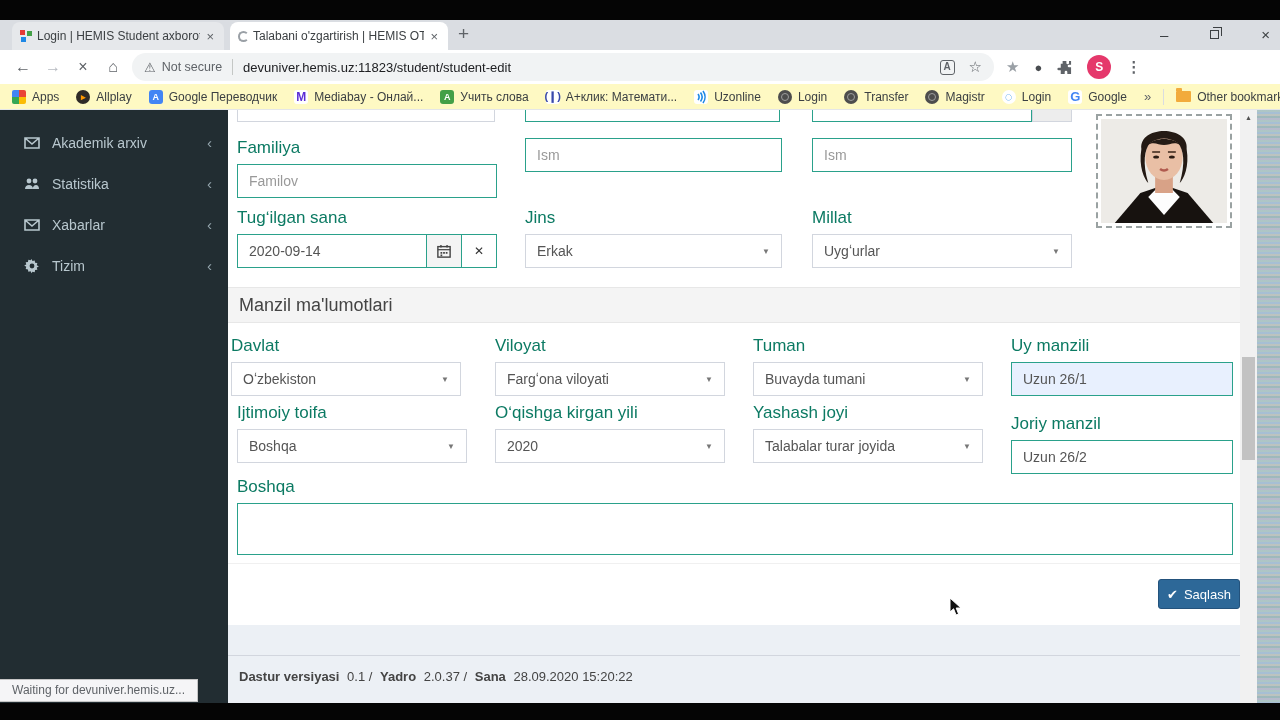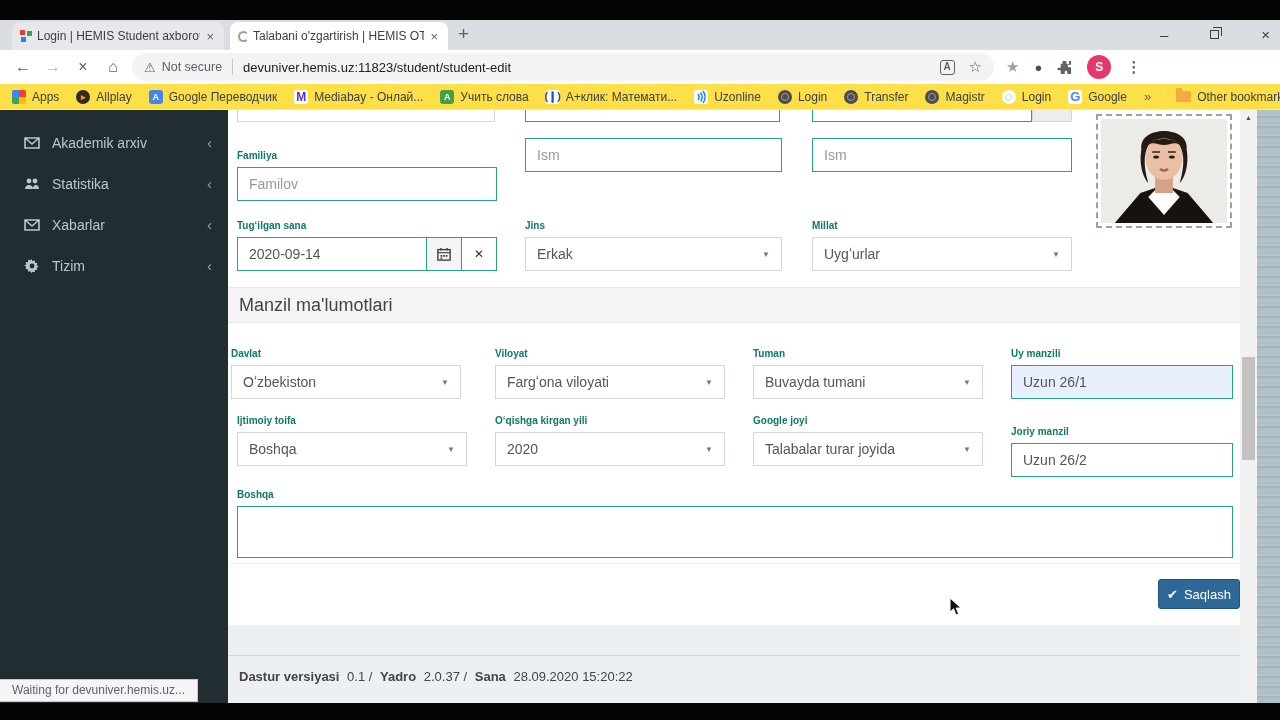--- a/index.html
+++ b/index.html
@@ -41,21 +41,21 @@
   .tr-icon { width:15px; height:15px; border:1.5px solid #5f6368; border-radius:3px; color:#5f6368; font-size:10px; line-height:12px; text-align:center; font-weight:bold; }
   .omni-star { font-size:15px; color:#5f6368; }
   .ext-row { display:flex; align-items:center; gap:15px; margin-left:12px; }
   .ext-star { color:#9aa0a6; font-size:15px; }
   .ext-circle { color:#494c50; font-size:13px; }
   .puzzle { width:15px; height:15px; }
   .avatar-s { width:24px; height:24px; border-radius:50%; background:#e5386b; color:#fff; font-size:12px; font-weight:bold; display:flex; align-items:center; justify-content:center; }
   .dots { color:#5f6368; font-size:15px; font-weight:bold; }
 
   
-  .bookmarks { height:26px; background:#fde047; border-bottom:1px solid #e4e6e8; display:flex; align-items:center; padding:0 12px; gap:17px; font-size:12px; color:#3c4043; }
+  .bookmarks { height:26px; background:#fef9c3; border-bottom:1px solid #e4e6e8; display:flex; align-items:center; padding:0 12px; gap:17px; font-size:12px; color:#3c4043; }
   .bm { display:flex; align-items:center; gap:6px; white-space:nowrap; }
   .bm-ic { width:14px; height:14px; flex:none; border-radius:3px; display:flex; align-items:center; justify-content:center; font-size:9px; font-weight:bold; color:#fff; }
   .ic-apps { border-radius:2px; background:conic-gradient(#ea4335 0 25%, #fbbc05 0 50%, #34a853 0 75%, #4285f4 0); }
   .ic-allplay { border-radius:50%; background:#2f2b28; color:#ff9800; }
   .ic-gtr { background:#4285f4; }
   .ic-mb { background:#fff; color:#5b2dd6; font-size:12px; }
   .ic-uch { background:#43a047; }
   .ic-apk { background:#fff; color:#3949ab; font-size:11px; }
   .ic-uz { background:#fff; }
   .ic-globe { border-radius:50%; background:#4d4d4d; position:relative; }
@@ -73,21 +73,21 @@
   .sidebar { width:228px; flex:none; background:#222d32; padding-top:12px; }
   .side-item { height:41px; display:flex; align-items:center; gap:12px; padding:0 16px 0 24px; color:#b8c7ce; font-size:14px; }
   .side-ic { width:16px; height:16px; flex:none; }
   .side-ic svg { width:16px; height:16px; fill:#b8c7ce; }
   .side-chevron { margin-left:auto; color:#95a5ad; font-size:15px; }
 
   .main { width:1012px; flex:none; background:#ecf0f5; }
   .panel { position:relative; width:1012px; height:515px; background:#fff; }
 
   .fg { position:absolute; }
-  .fg label { display:block; font-size:10px; font-weight:bold; color:#0c7a63; margin-bottom:6px;margin-top:12px; }
+  .fg label { display:block; font-size:17px; font-weight:normal; color:#0c7a63; margin-bottom:6px; }
   .inp { width:100%; height:34px; border:1px solid #2aa18b; background:#fff; padding:0 11px; font-size:14px; color:#555; font-family:"Liberation Sans", sans-serif; }
   .inp::placeholder { color:#999; }
   .inp.autofill { background:#e8f0fe; }
   .sel { width:100%; height:34px; border:1px solid #d2d6de; background:#fff; display:flex; align-items:center; padding:0 11px; font-size:14px; color:#555; }
   .sel .caret { margin-left:auto; font-size:8px; color:#777; }
 
   .partial { position:absolute; top:-16px; height:28px; background:#fff; }
   .p-gray { border:1px solid #d2d6de; }
   .p-teal { border:1px solid #2aa18b; }
   .p-addon { border:1px solid #d2d6de; background:#ededed; }
@@ -384,21 +384,21 @@
               </div>
           </div>
           <div class="fg" style="left:267px; top:293px; width:230px;">
             <label>Oʻqishga kirgan yili</label>
             <div class="sel">
                 <span>2020</span>
                 <span class="caret">▼</span>
               </div>
           </div>
           <div class="fg" style="left:525px; top:293px; width:230px;">
-            <label>Google joyi</label>
+            <label>Yashash joyi</label>
             <div class="sel">
                 <span>Talabalar turar joyida</span>
                 <span class="caret">▼</span>
               </div>
           </div>
           <div class="fg" style="left:783px; top:304px; width:222px;">
             <label>Joriy manzil</label>
             <input class="inp" value="Uzun 26/2" style="">
           </div>
 

